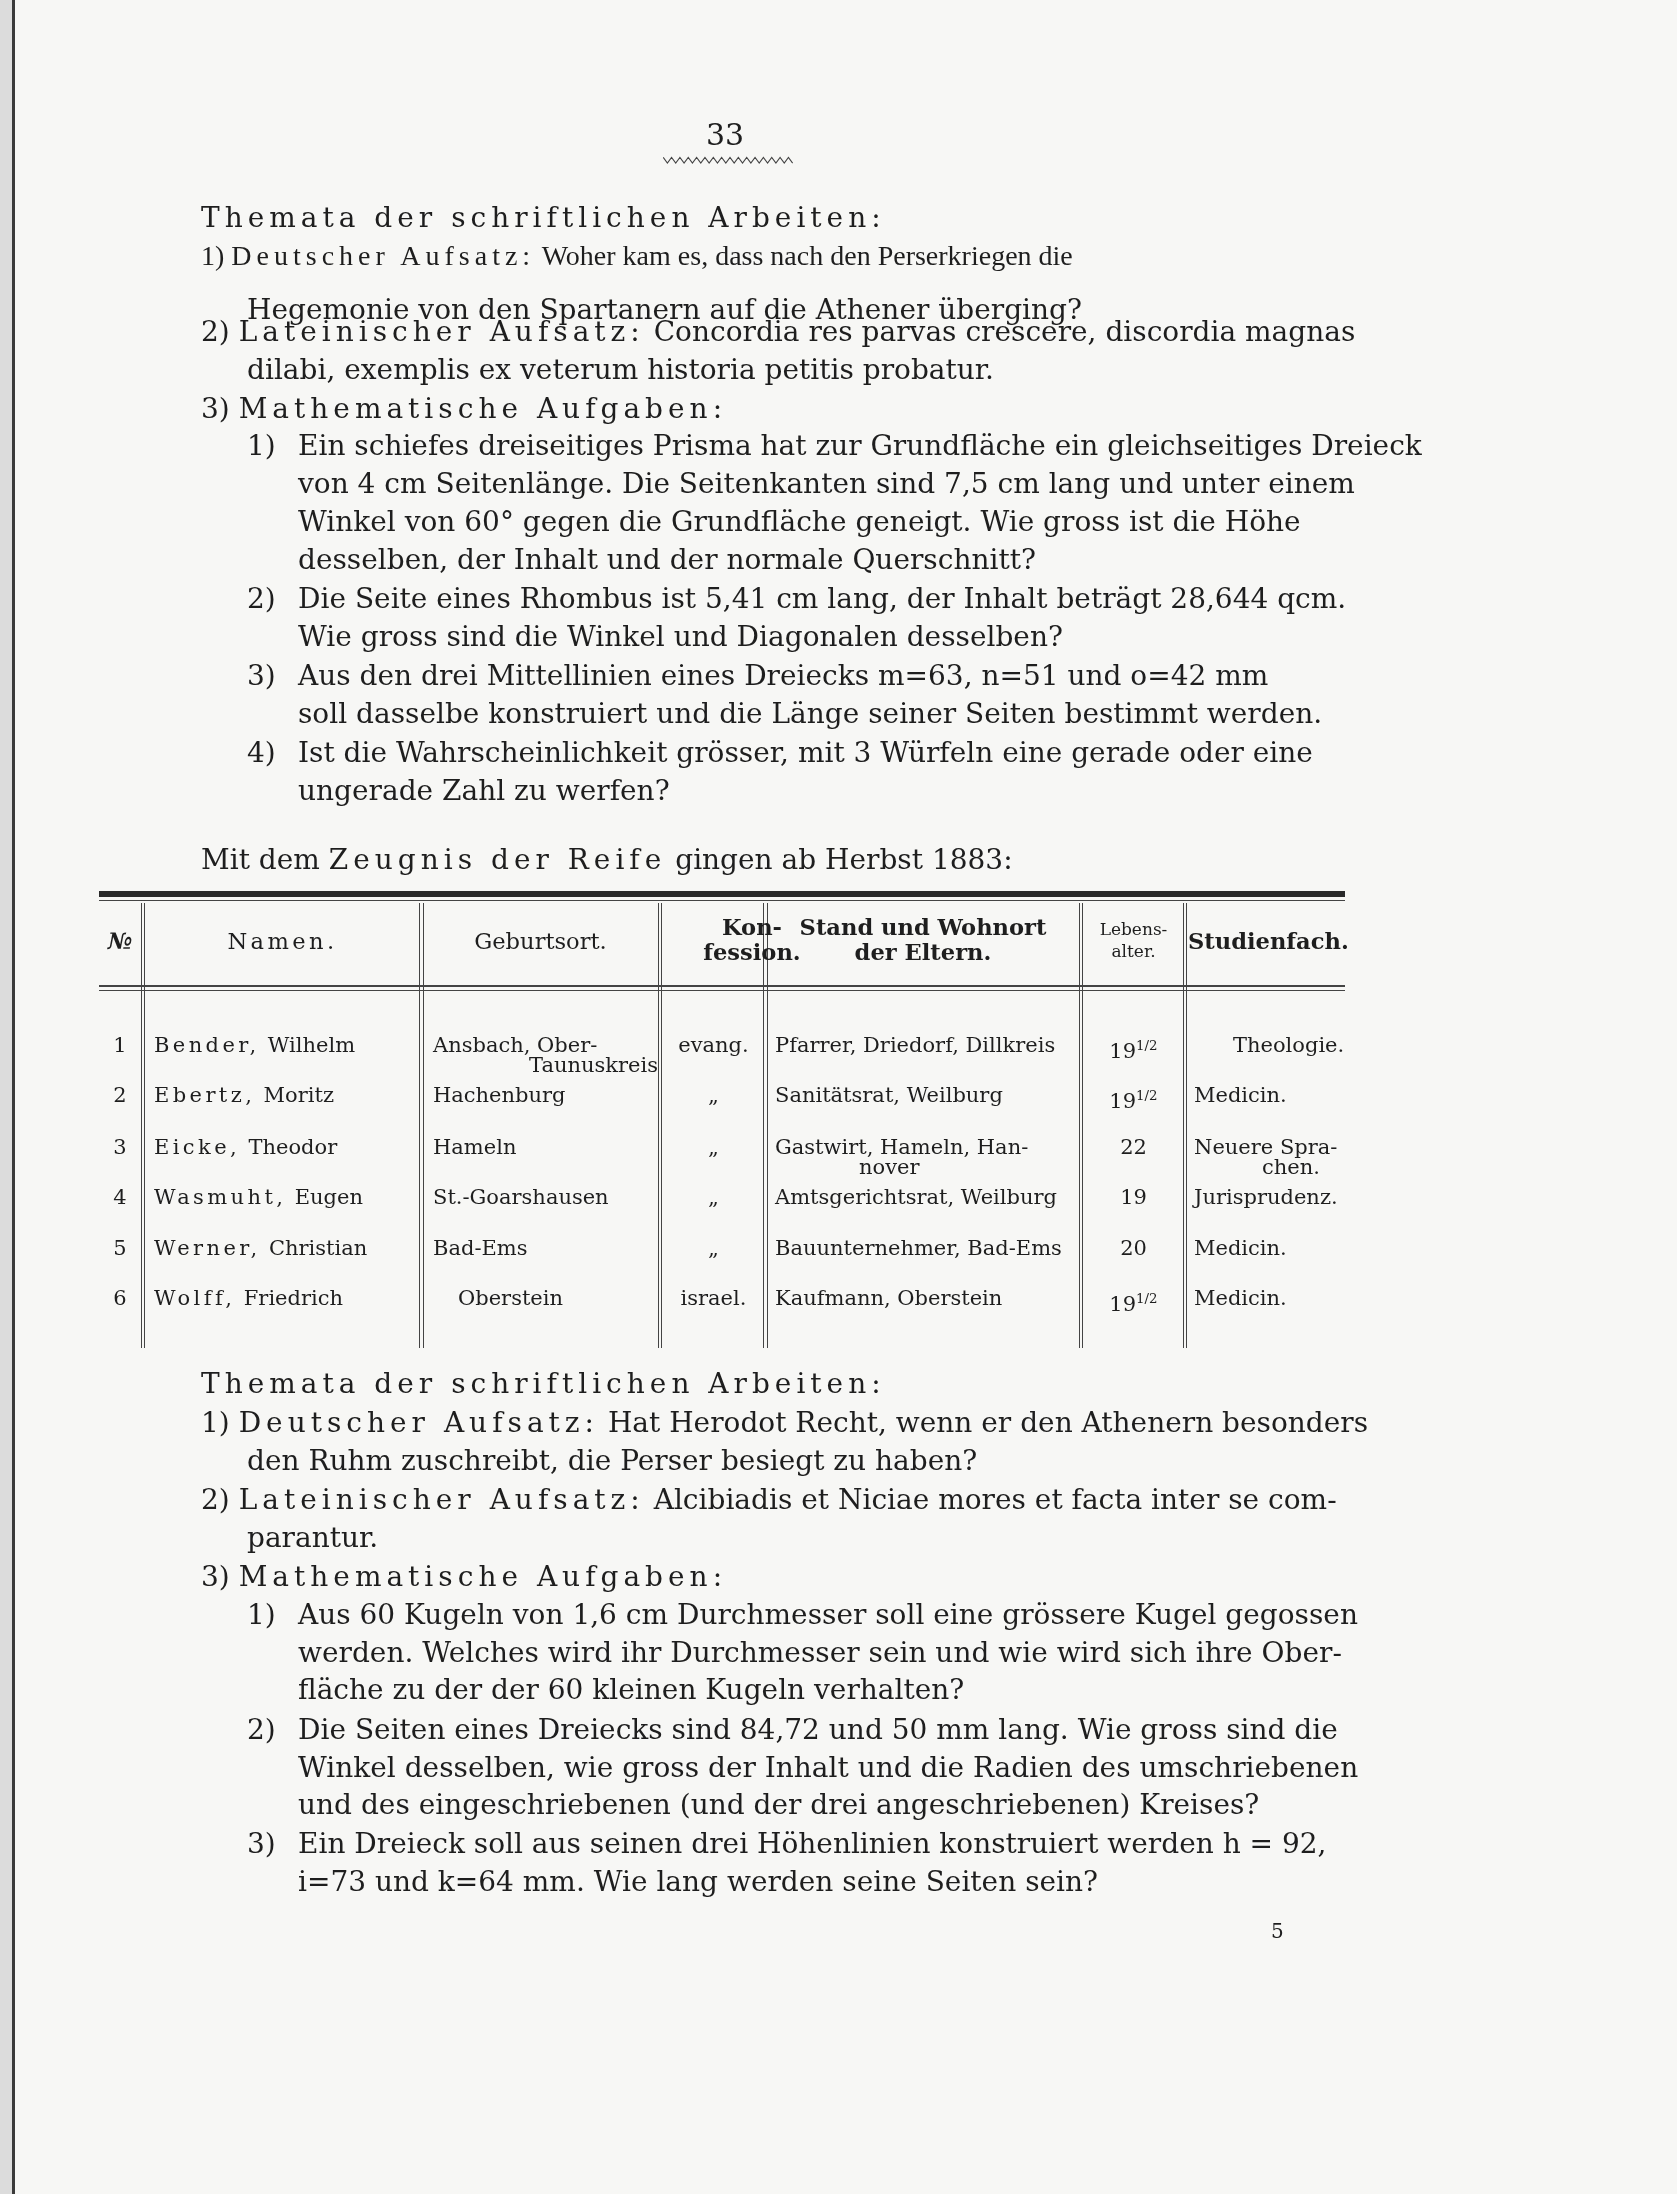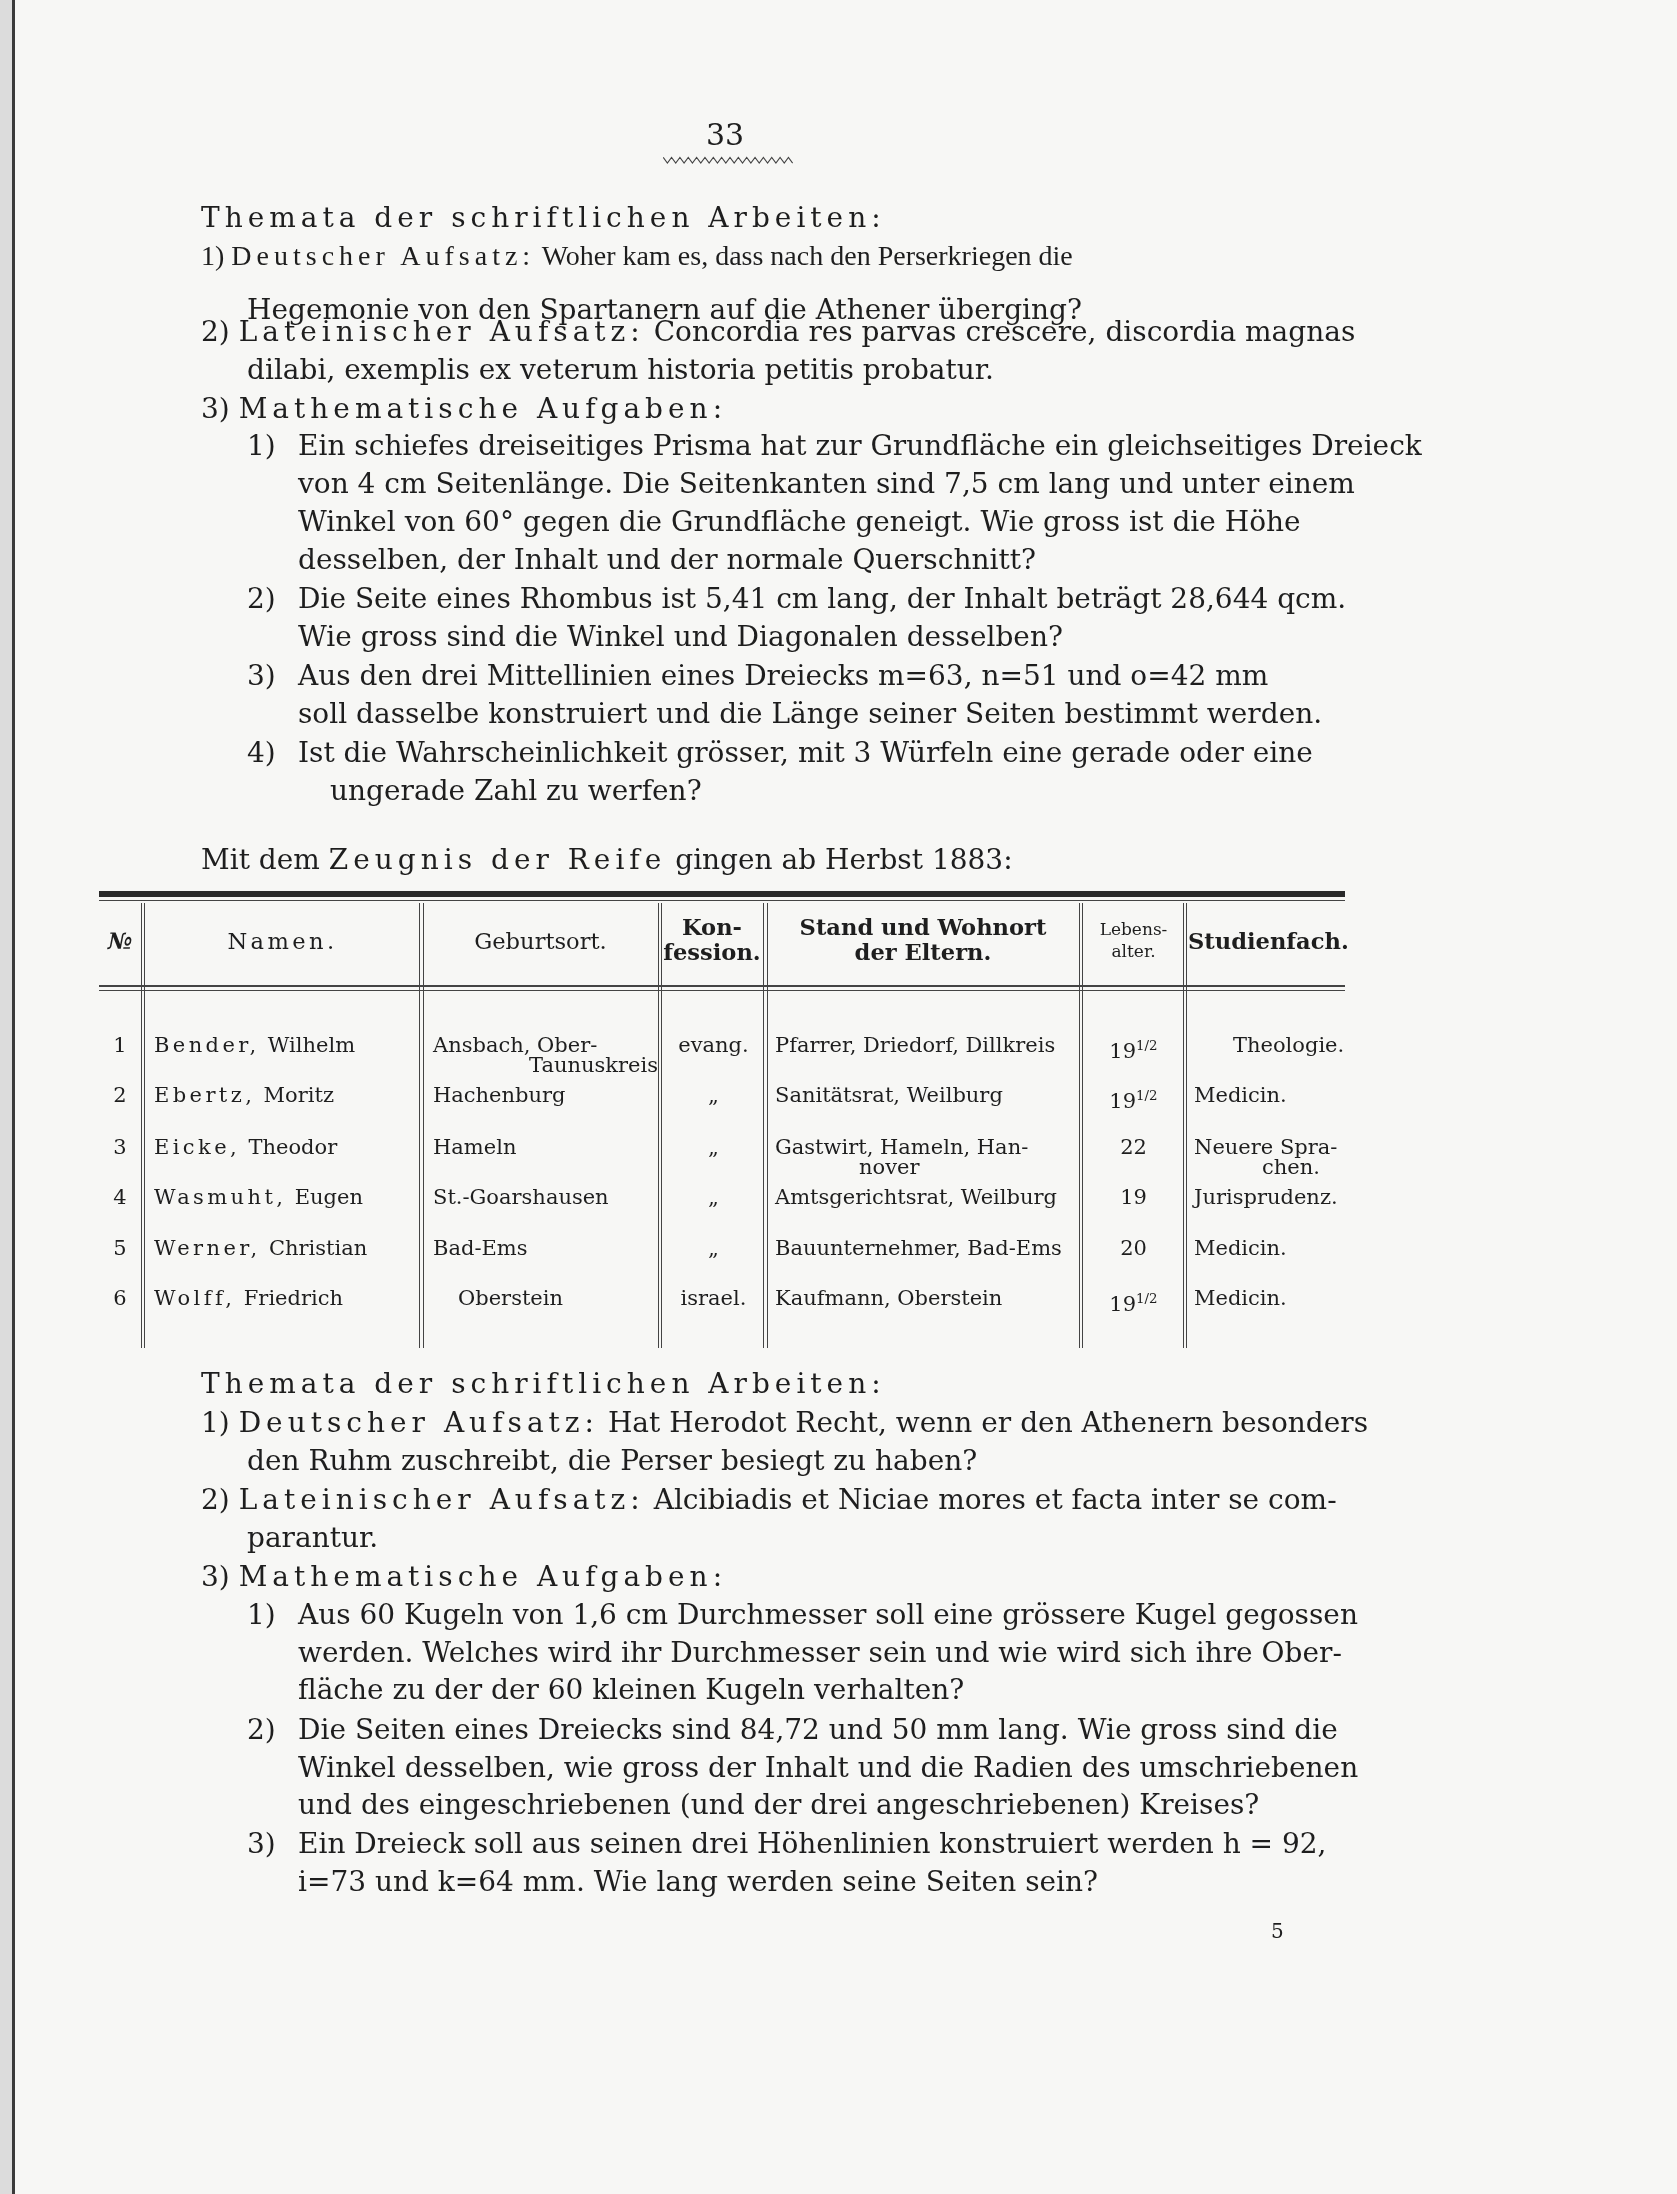--- a/index.html
+++ b/index.html
@@ -62,21 +62,21 @@
 <div class="ln" style="left:247px;top:582px;">2)</div>
 <div class="ln" style="left:298px;top:582px;">Die Seite eines Rhombus ist 5,41 cm lang, der Inhalt beträgt 28,644 qcm.</div>
 <div class="ln" style="left:298px;top:620px;">Wie gross sind die Winkel und Diagonalen desselben?</div>
 
 <div class="ln" style="left:247px;top:659px;">3)</div>
 <div class="ln" style="left:298px;top:659px;">Aus den drei Mittellinien eines Dreiecks m=63, n=51 und o=42 mm</div>
 <div class="ln" style="left:298px;top:697px;">soll dasselbe konstruiert und die Länge seiner Seiten bestimmt werden.</div>
 
 <div class="ln" style="left:247px;top:736px;">4)</div>
 <div class="ln" style="left:298px;top:736px;">Ist die Wahrscheinlichkeit grösser, mit 3 Würfeln eine gerade oder eine</div>
-<div class="ln" style="left:298px;top:774px;margin-left:32px;">ungerade Zahl zu werfen?</div>
+<div class="ln" style="left:298px;top:774px;">ungerade Zahl zu werfen?</div>
 
 <div class="ln" style="left:201px;top:843px;">
   <span>Mit dem</span>
   <span class="sp">Zeugnis der Reife</span>
   <span>gingen ab Herbst 1883:</span>
 </div>
 
 <div class="table-wrap">
   <div class="rule-thick" style="top:0;"></div>
   <div class="rule-thin" style="top:9.2px;height:0.8px;"></div>
@@ -92,21 +92,21 @@
   <div class="vline" style="left:664px;top:11.7px;height:445px;"></div>
   <div class="vline" style="left:668px;top:11.7px;height:445px;"></div>
   <div class="vline" style="left:980px;top:11.7px;height:445px;"></div>
   <div class="vline" style="left:983px;top:11.7px;height:445px;"></div>
   <div class="vline" style="left:1084px;top:11.7px;height:445px;"></div>
   <div class="vline" style="left:1087px;top:11.7px;height:445px;"></div>
 
   <div class="hcell" style="left:0;top:38px;width:42px;font-style:italic;">№</div>
   <div class="hcell" style="left:47px;top:38px;width:273px;font-weight:normal;letter-spacing:3.4px;">Namen.</div>
   <div class="hcell" style="left:325px;top:38px;width:233px;font-weight:normal;">Geburtsort.</div>
-  <div class="hcell" style="left:564px;top:23.5px;width:98px;">
+  <div class="hcell" style="left:564px;top:23.5px;width:98px;padding-left:40px;">
     <div>Kon-</div>
     <div>fession.</div>
   </div>
   <div class="hcell" style="left:669px;top:23.5px;width:310px;">
     <div>Stand und Wohnort</div>
     <div>der Eltern.</div>
   </div>
   <div class="hcell" style="left:985px;top:27px;width:99px;font-weight:normal;font-size:17px;line-height:22px;">
     <div>Lebens-</div>
     <div>alter.</div>

